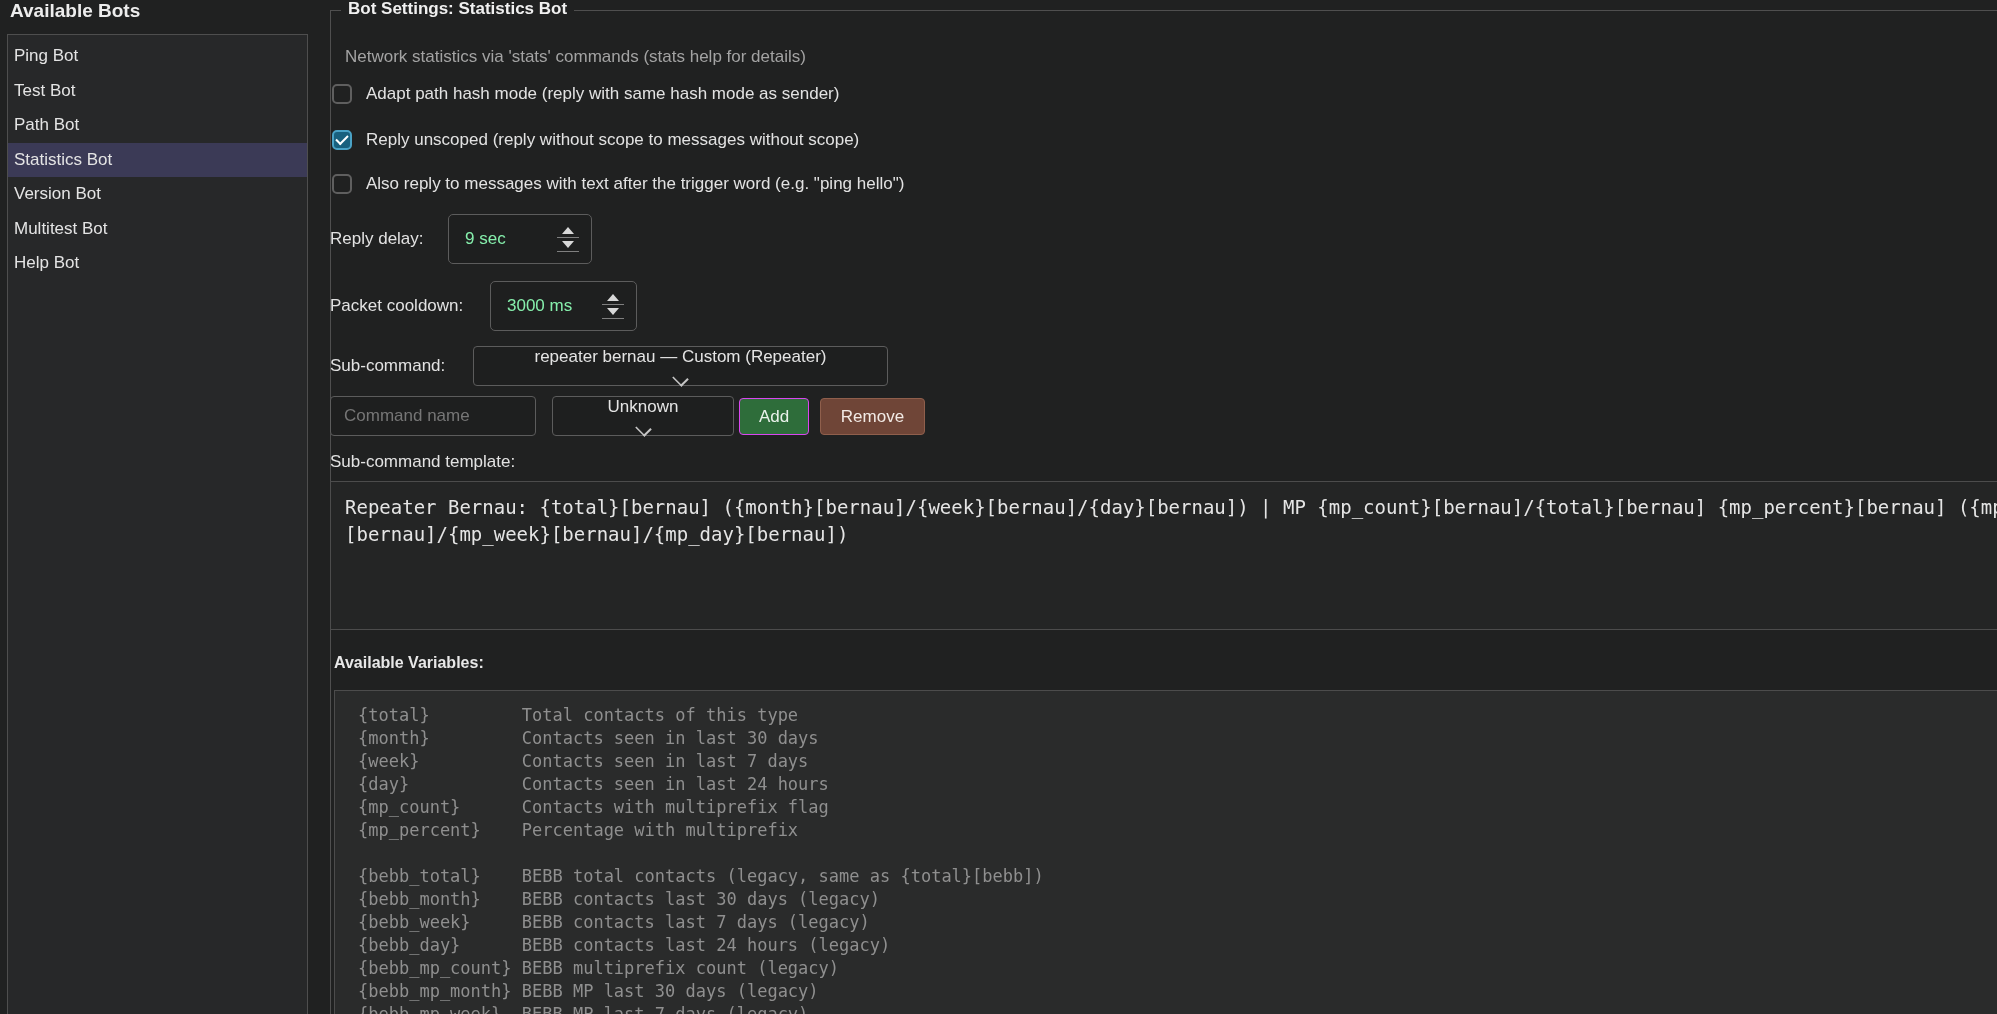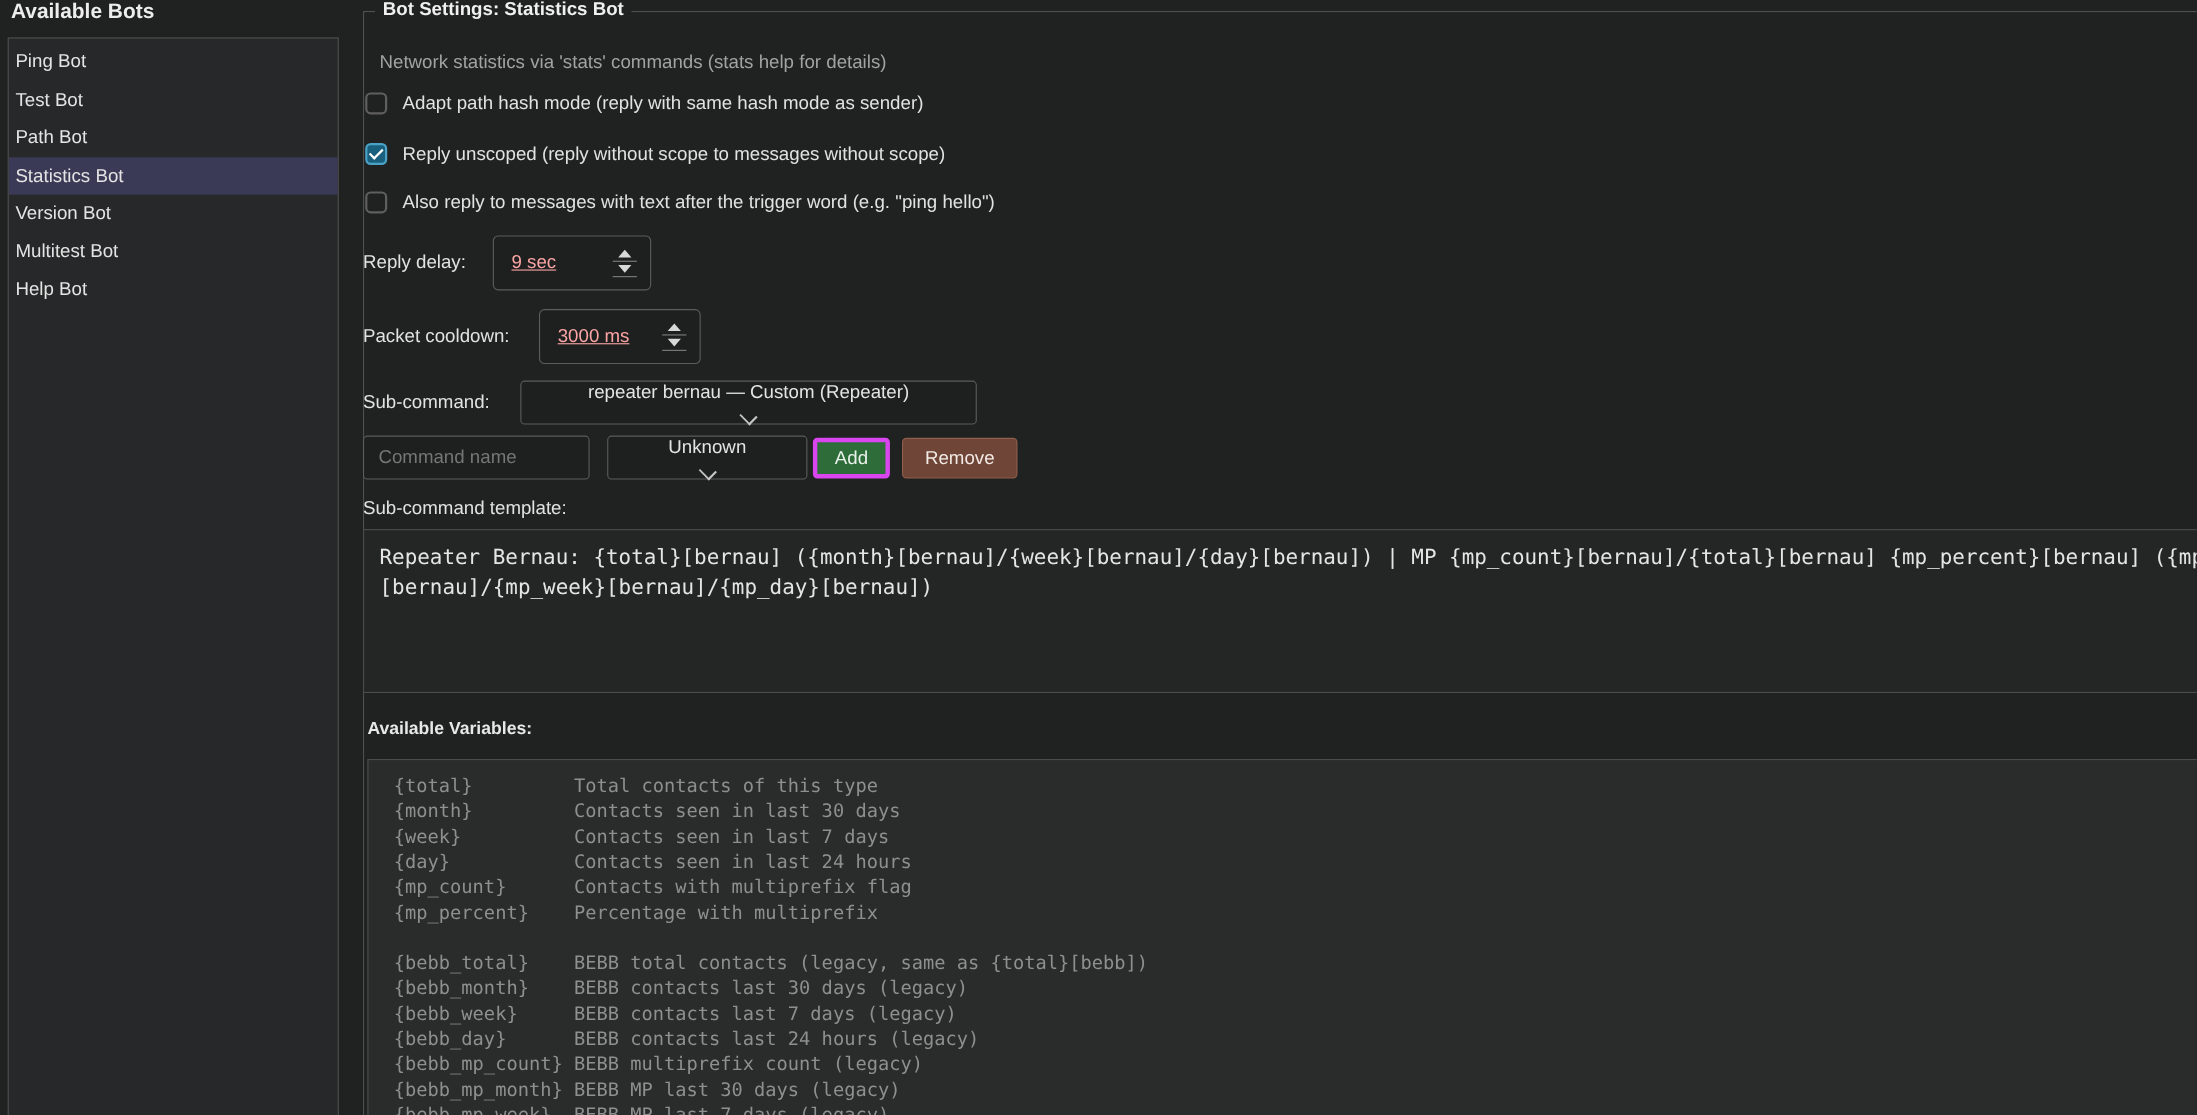--- a/index.html
+++ b/index.html
@@ -53,21 +53,21 @@
   .cb-label{margin-left:14px;color:#e2e2e2;white-space:nowrap;}
 
   .field-label{color:#e2e2e2;white-space:nowrap;}
 
   
   .spinbox{
     height:50px;box-sizing:border-box;
     background:#1e1f1f;border:1px solid #5c5c5c;border-radius:5px;
     display:flex;align-items:center;padding:0 12px 0 16px;
   }
-  .spin-value{flex:1;color:#fca5a5;text-decoration:underline;}
+  .spin-value{flex:1;color:#86efac;}
   .spin-arrows{display:flex;flex-direction:column;gap:3px;align-items:center;}
   .spin-btn{
     width:22px;display:flex;justify-content:center;
     padding-bottom:3px;border-bottom:1px solid #7f7f7f;cursor:default;
   }
   .tri-up{width:0;height:0;border-left:6px solid transparent;border-right:6px solid transparent;border-bottom:7px solid #d8d8d8;}
   .tri-down{width:0;height:0;border-left:6px solid transparent;border-right:6px solid transparent;border-top:7px solid #d8d8d8;}
 
   
   .selectbox{
@@ -88,21 +88,21 @@
     padding:0 13px;outline:none;
   }
   .textinput::placeholder{color:#767676;}
 
   
   .btn{
     height:37px;box-sizing:border-box;border-radius:4px;
     display:flex;align-items:center;justify-content:center;
     font-size:17px;cursor:default;
   }
-  .btn-add{background:#2e6d3a;border:4px solid #d946ef;color:#eaf2eb;text-align:right;}
+  .btn-add{background:#2e6d3a;border:1px solid #d946ef;color:#eaf2eb;text-align:right;}
   .btn-remove{background:#6f4537;border:1px solid #8f5f4c;color:#f2eae5;}
 
   
   .template-box{
     left:330px;top:481px;width:1974px;height:149px;box-sizing:border-box;
     background:#242525;border:1px solid #4c4c4c;
     padding:12px 14px;
     font-family:"DejaVu Sans Mono",monospace;font-size:19px;line-height:27px;
     color:#e5e5e5;white-space:pre-wrap;word-wrap:normal;overflow:hidden;
   }

